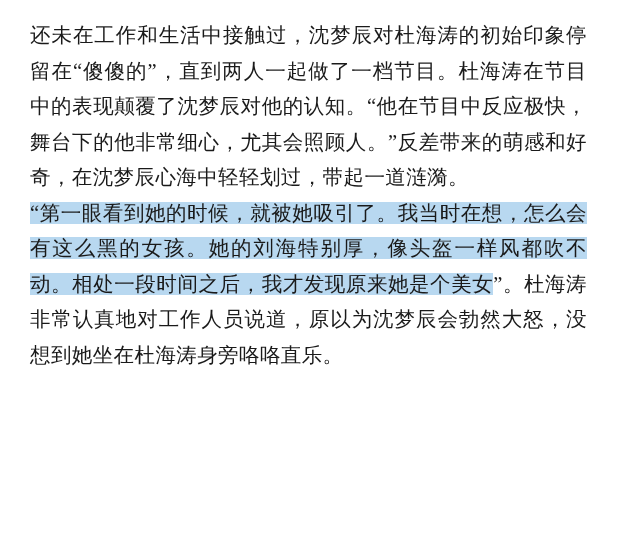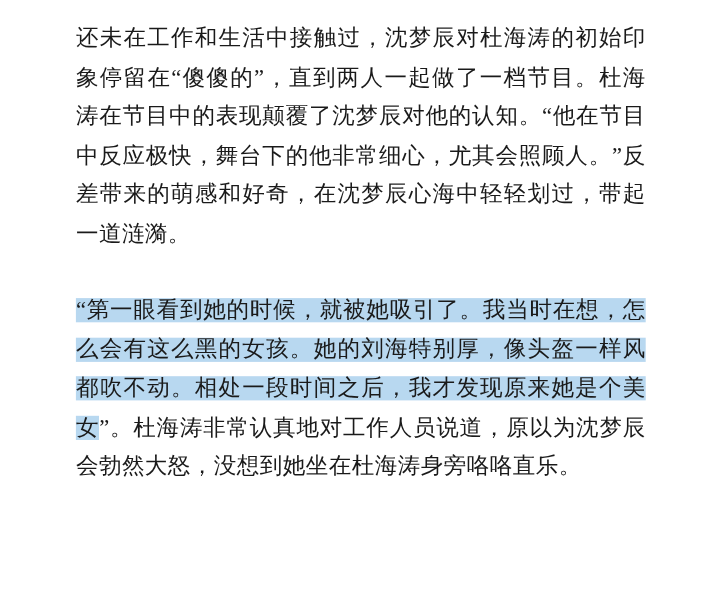--- a/index.html
+++ b/index.html
@@ -12,33 +12,32 @@
     height: 539px;
     font-family: "Liberation Serif", serif;
     color: #1a1a1a;
     overflow: hidden;
   }
   .page {
     position: relative;
     width: 641px;
     height: 539px;
     box-sizing: border-box;
-    padding: 18px 54px 0 69px;
+    padding: 18px 54px 0 30px;
     background: #ffffff;
   }
   .para {
     font-size: 20.5px;
     line-height: 35.5px;
     letter-spacing: 0.4px;
     text-align: justify;
     text-justify: inter-ideograph;
     margin: 0;
   }
   .para + .para {
-    margin-top: 34px;
   }
   .highlight {
     background: #b8d8f0;
     box-decoration-break: clone;
     -webkit-box-decoration-break: clone;
   }
   .quote-tail {
     background: transparent;
   }
 </style>

